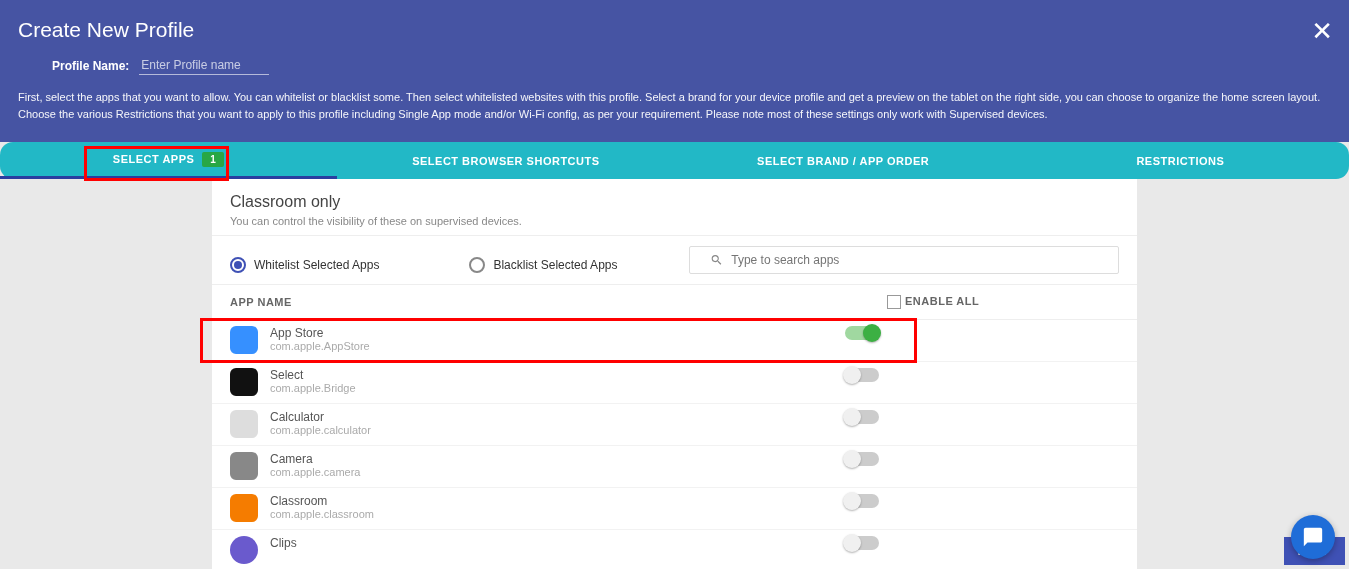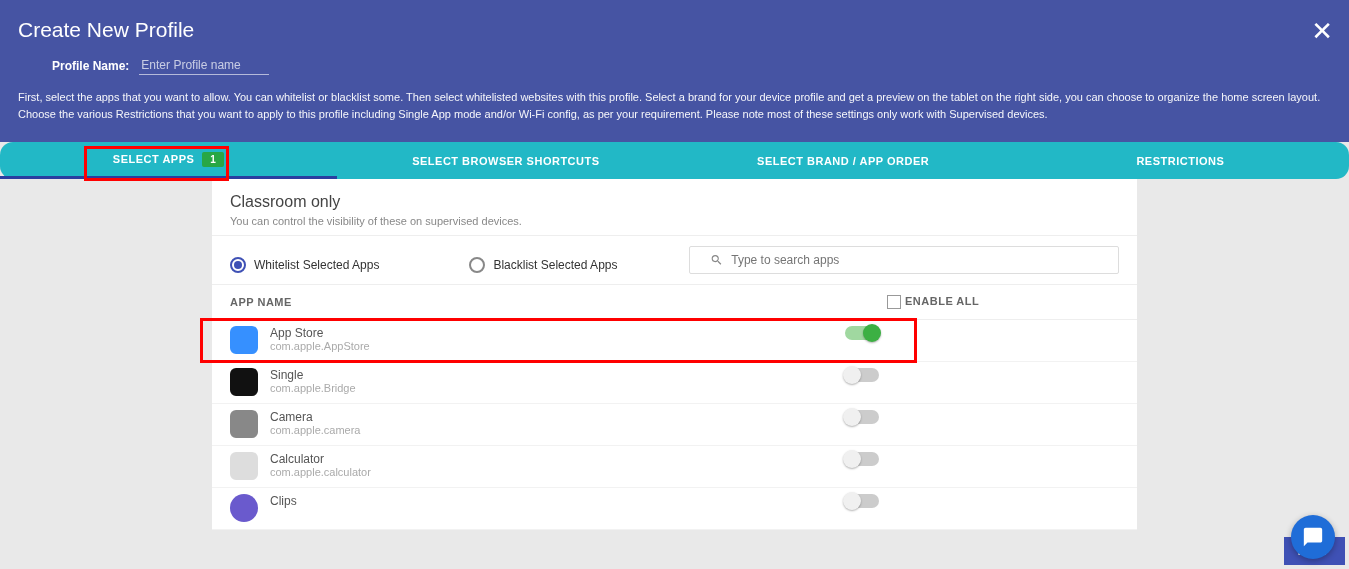--- a/index.html
+++ b/index.html
@@ -136,44 +136,55 @@
       <div class="pkg">com.apple.AppStore</div>
     </div>
     <div class="toggle on">
           <div class="knob"></div>
         </div>
     <div class="row-highlight"></div>
   </div>
       <div class="app-row">
     <div class="app-icon icon-watch"></div>
     <div class="app-text">
-      <div class="title">Single</div>
+      <div class="title">Select</div>
       <div class="pkg">com.apple.Bridge</div>
+    </div>
+    <div class="toggle ">
+          <div class="knob"></div>
+        </div>
+
+  </div>
+      <div class="app-row">
+    <div class="app-icon icon-calc"></div>
+    <div class="app-text">
+      <div class="title">Calculator</div>
+      <div class="pkg">com.apple.calculator</div>
     </div>
     <div class="toggle ">
           <div class="knob"></div>
         </div>
 
   </div>
       <div class="app-row">
     <div class="app-icon icon-camera"></div>
     <div class="app-text">
       <div class="title">Camera</div>
       <div class="pkg">com.apple.camera</div>
     </div>
     <div class="toggle ">
           <div class="knob"></div>
         </div>
 
   </div>
       <div class="app-row">
-    <div class="app-icon icon-calc"></div>
-    <div class="app-text">
-      <div class="title">Calculator</div>
-      <div class="pkg">com.apple.calculator</div>
+    <div class="app-icon icon-classroom"></div>
+    <div class="app-text">
+      <div class="title">Classroom</div>
+      <div class="pkg">com.apple.classroom</div>
     </div>
     <div class="toggle ">
           <div class="knob"></div>
         </div>
 
   </div>
       <div class="app-row">
     <div class="app-icon icon-clips"></div>
     <div class="app-text">
       <div class="title">Clips</div>

